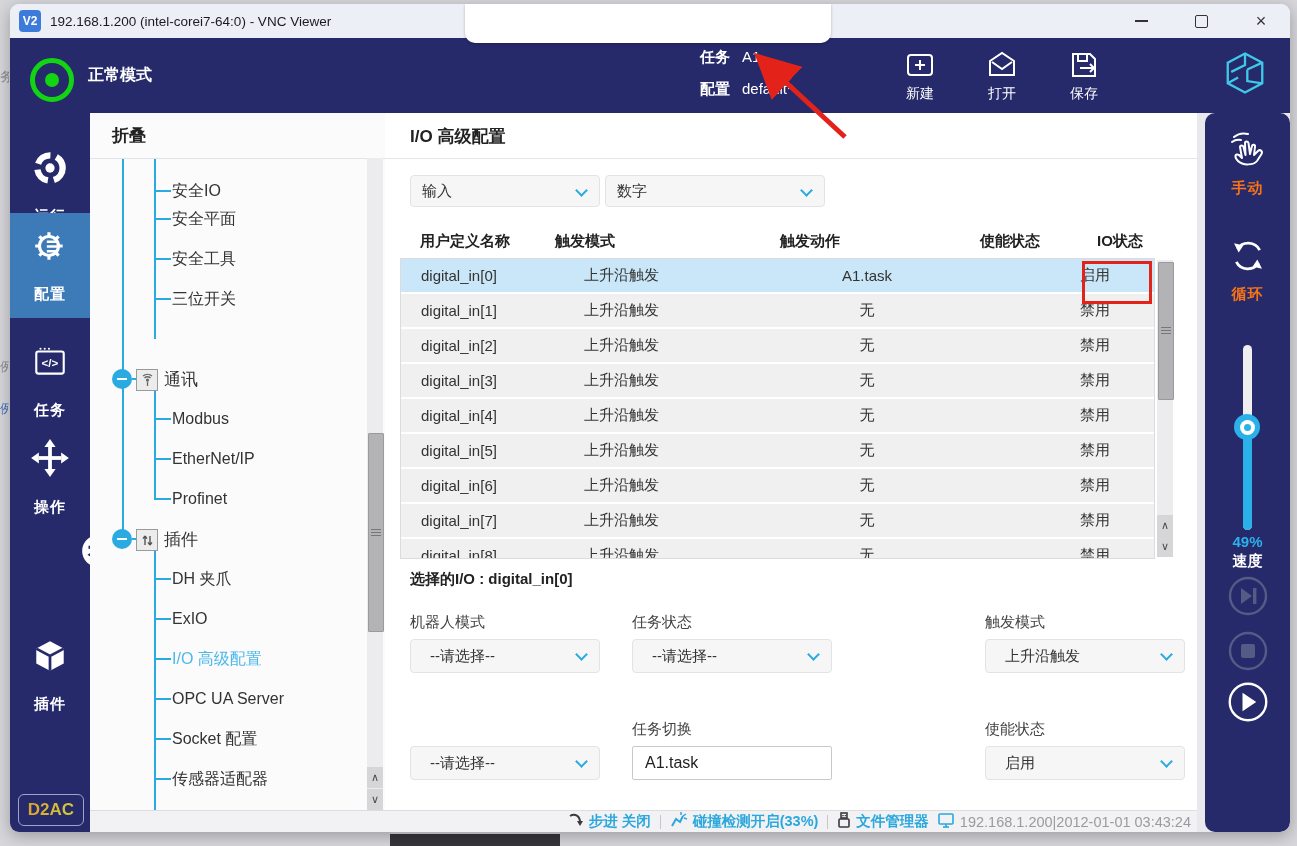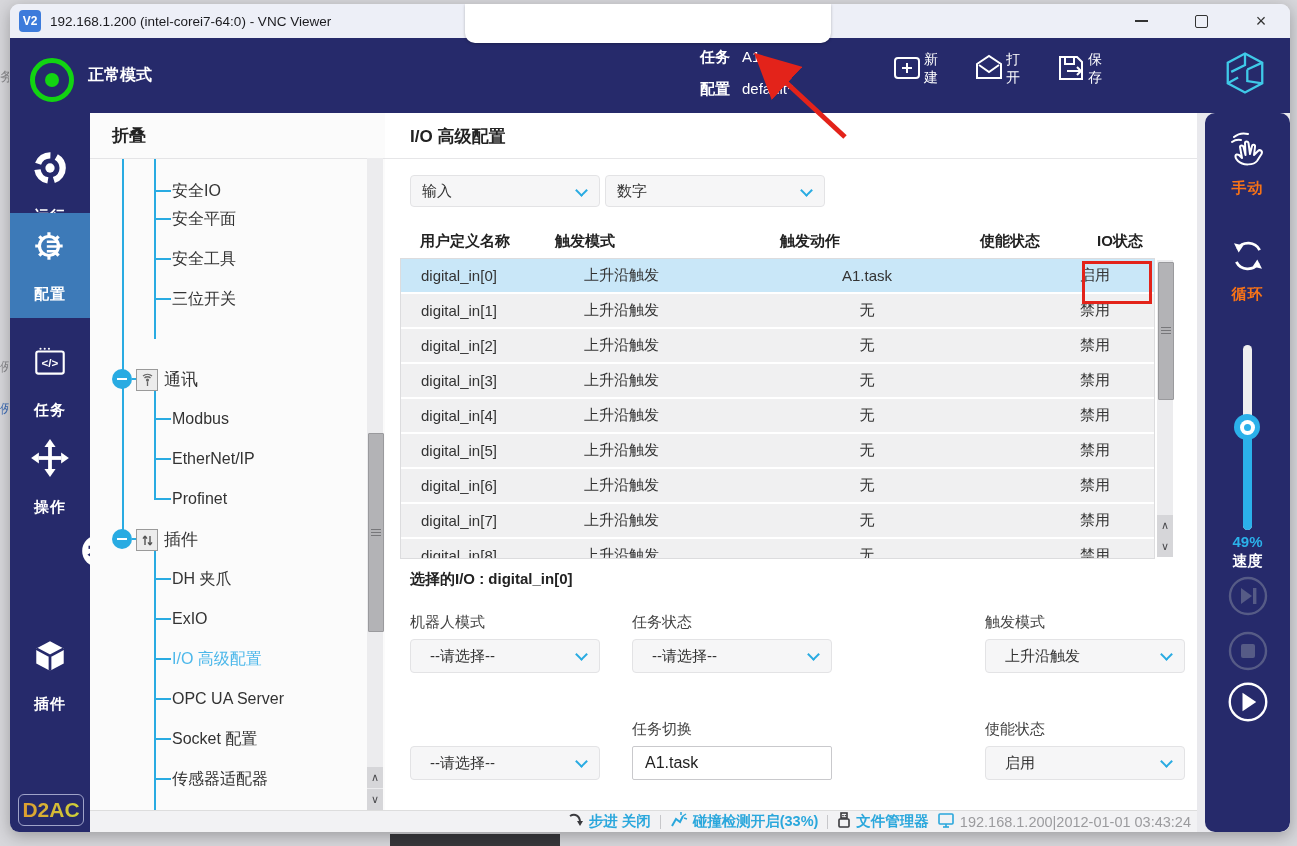--- a/index.html
+++ b/index.html
@@ -26,36 +26,36 @@
   
   .app-header{position:absolute;left:0;top:34px;width:1280px;height:75px;background:#262a6b;}
   .mode-dot{position:absolute;left:20px;top:20px;width:34px;height:34px;border-radius:50%;
     border:5px solid #12d412;display:flex;align-items:center;justify-content:center;}
   .mode-dot i{width:14px;height:14px;border-radius:50%;background:#12d412;}
   .mode-label{position:absolute;left:78px;top:27px;color:#fff;font-weight:bold;font-size:16px;}
   .task-block{position:absolute;left:690px;top:10px;color:#fff;font-size:15px;}
   .task-block .row{display:flex;margin-bottom:13px;}
   .task-block .lbl{font-weight:bold;width:42px;}
   .hdr-actions{position:absolute;left:880px;top:10px;display:flex;gap:22px;}
-  .hdr-act{width:60px;display:flex;flex-direction:row;align-items:center;color:#fff;}
+  .hdr-act{width:60px;display:flex;flex-direction:column;align-items:center;color:#fff;}
   .hdr-act svg{display:block;}
   .hdr-act .cap{font-size:14px;margin-top:3px;}
   .brand-logo{position:absolute;left:1212px;top:12px;}
 
   
   .app-body{position:absolute;left:0;top:109px;width:1280px;height:719px;}
 
   
   .left-nav{position:absolute;left:0;top:0;width:80px;height:719px;background:#262a6b;}
   .nav-item{position:absolute;left:0;width:80px;height:92px;display:flex;flex-direction:column;
     align-items:center;justify-content:center;color:#fff;}
   .nav-item.active{background:#3d7ab8;}
   .nav-item .cap{font-size:15px;font-weight:bold;margin-top:16px;letter-spacing:1px;}
   .brand-btn{position:absolute;left:8px;bottom:6px;width:64px;height:30px;border:1px solid #9fa3c9;
-    border-radius:6px;display:flex;align-items:center;justify-content:center;font-weight:bold;font-size:21px;
+    border-radius:6px;display:flex;align-items:center;justify-content:center;font-weight:bold;font-size:17px;
     background:linear-gradient(90deg,#e09a2f,#cdd43a);-webkit-background-clip:text;background-clip:text;color:transparent;}
 
   
   .tree-panel{position:absolute;left:80px;top:0;width:295px;height:697px;background:#fbfbfb;border-right:1px solid #dedee2;}
   .tree-header{position:absolute;left:0;top:0;width:100%;height:45px;border-bottom:1px solid #e4e4e6;
     display:flex;align-items:center;}
   .tree-header span{margin-left:22px;font-size:17px;font-weight:bold;color:#222;}
   .tree-content{position:absolute;left:0;top:46px;width:100%;height:651px;overflow:hidden;}
   .spine{position:absolute;width:2px;background:#29abe2;}
   .tree-item{position:absolute;left:0;width:255px;height:40px;display:flex;align-items:center;font-size:16px;color:#333;}

